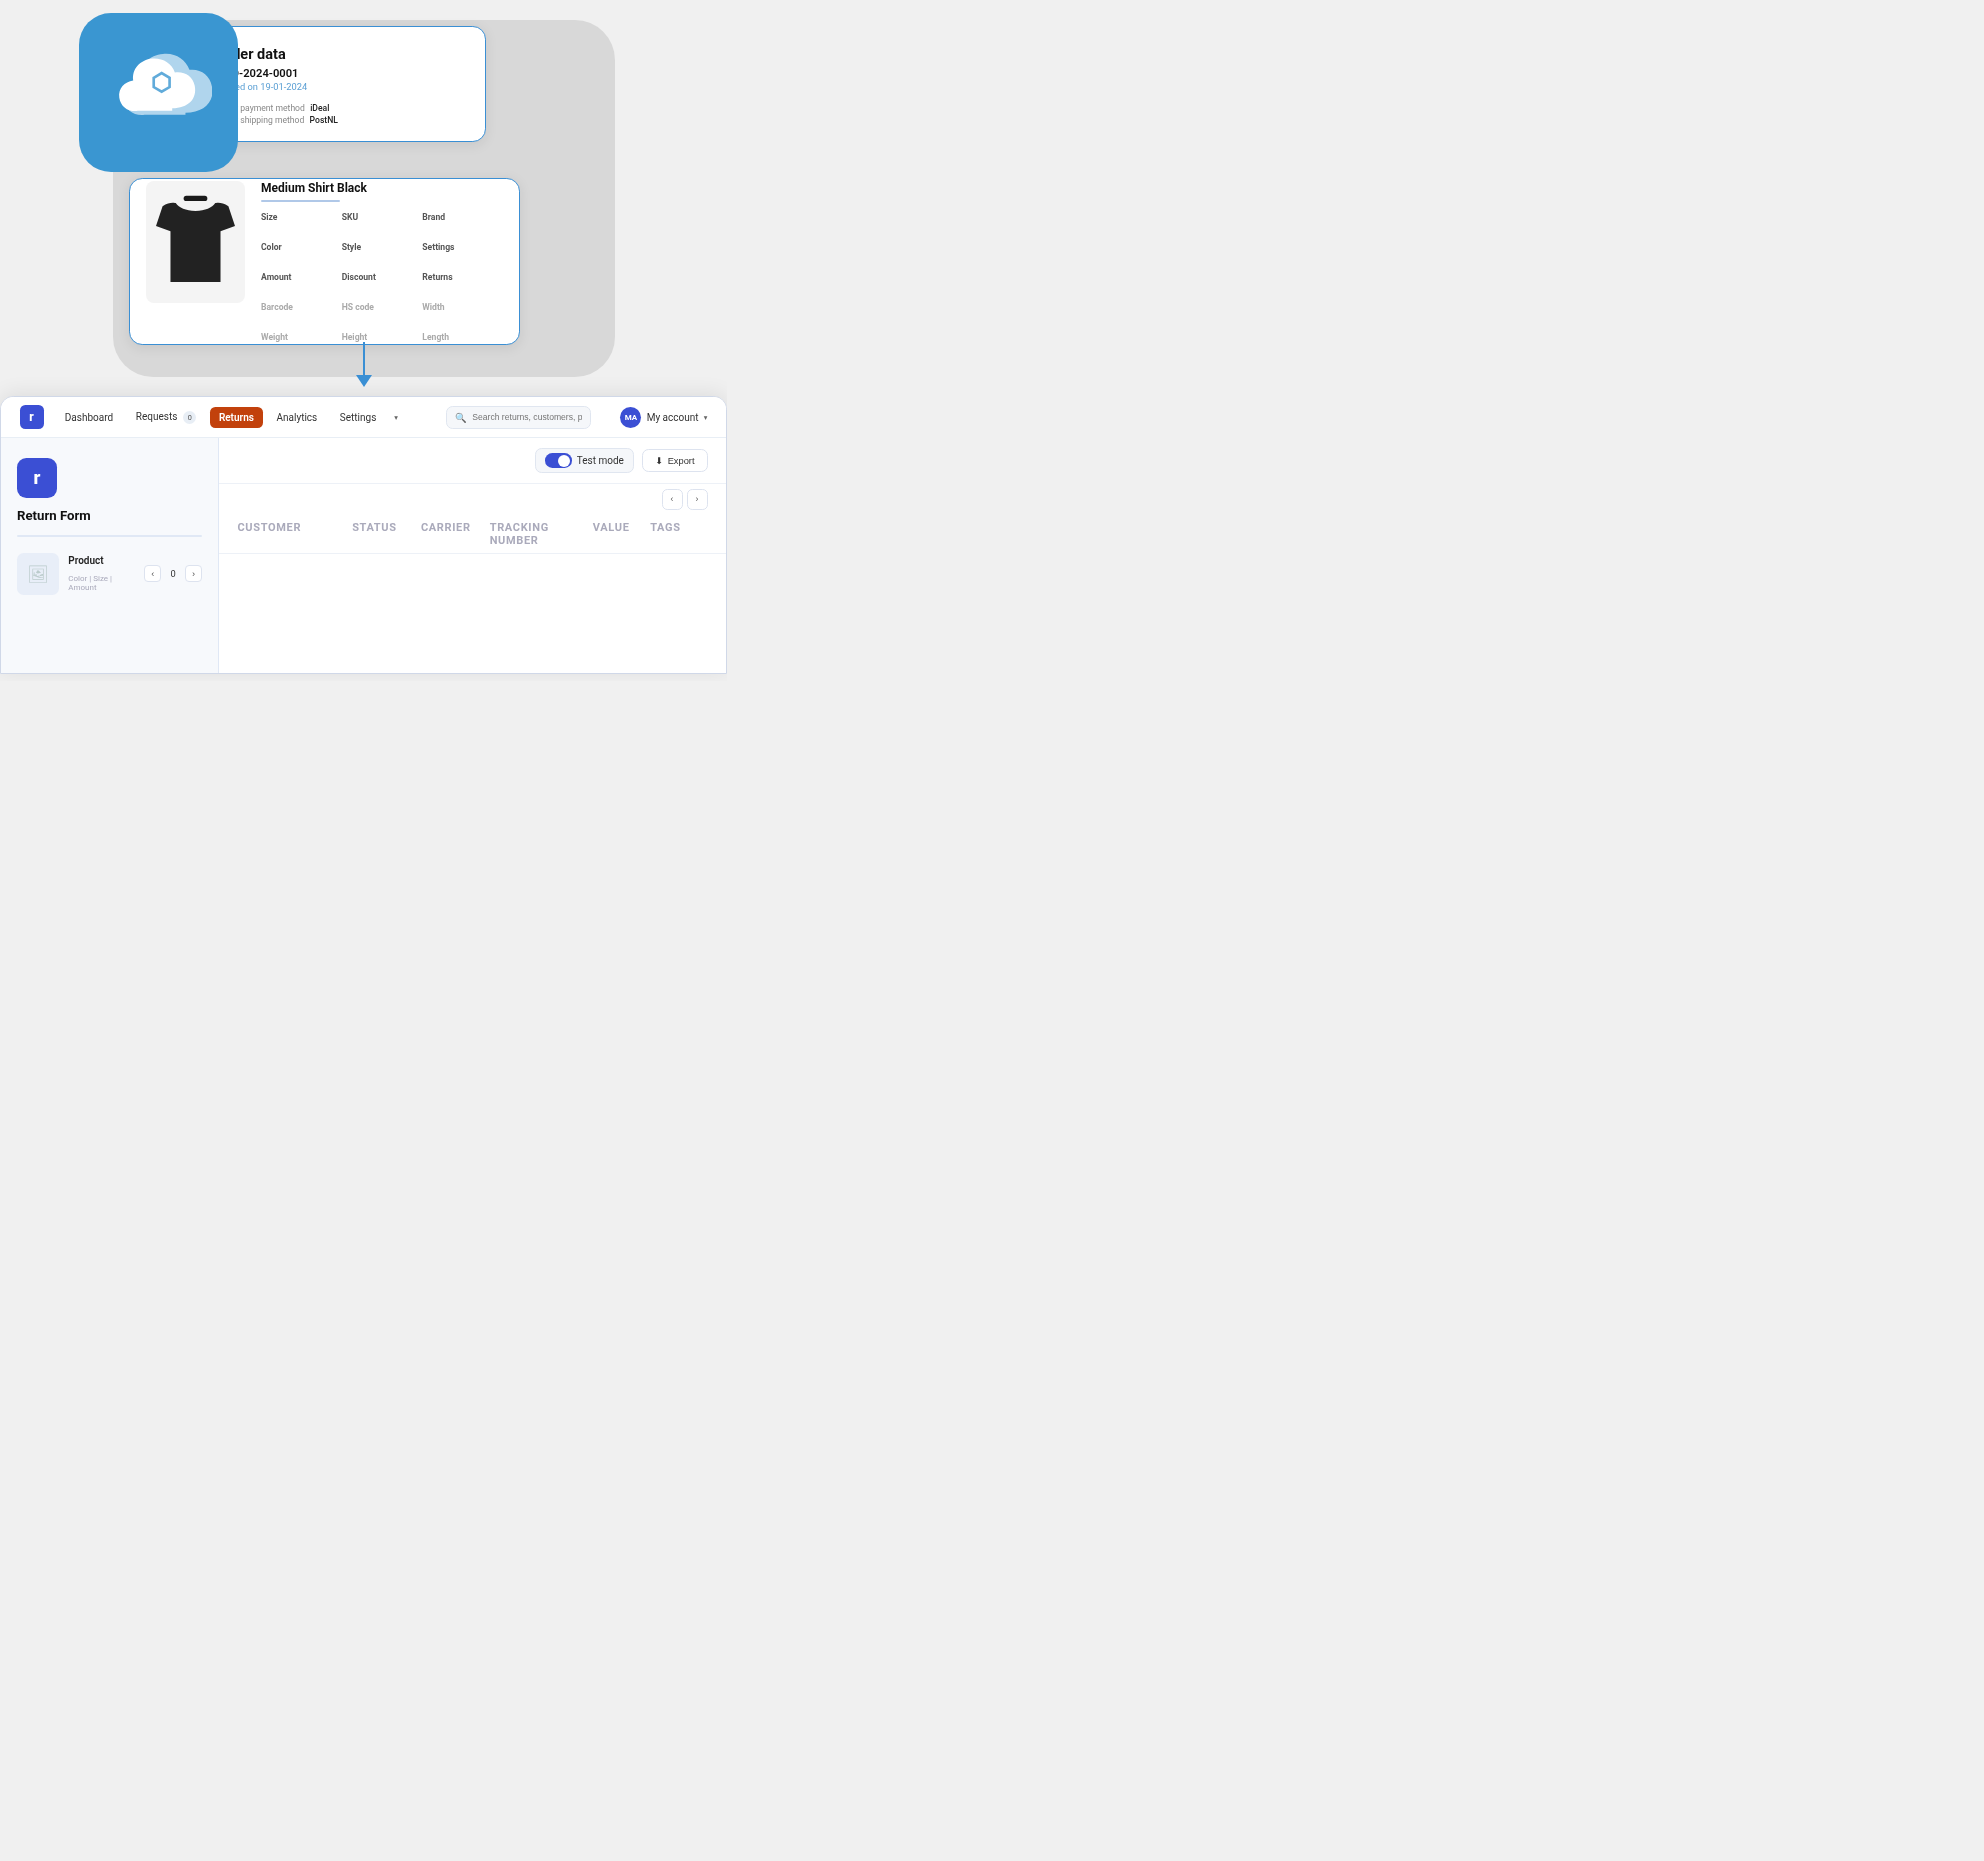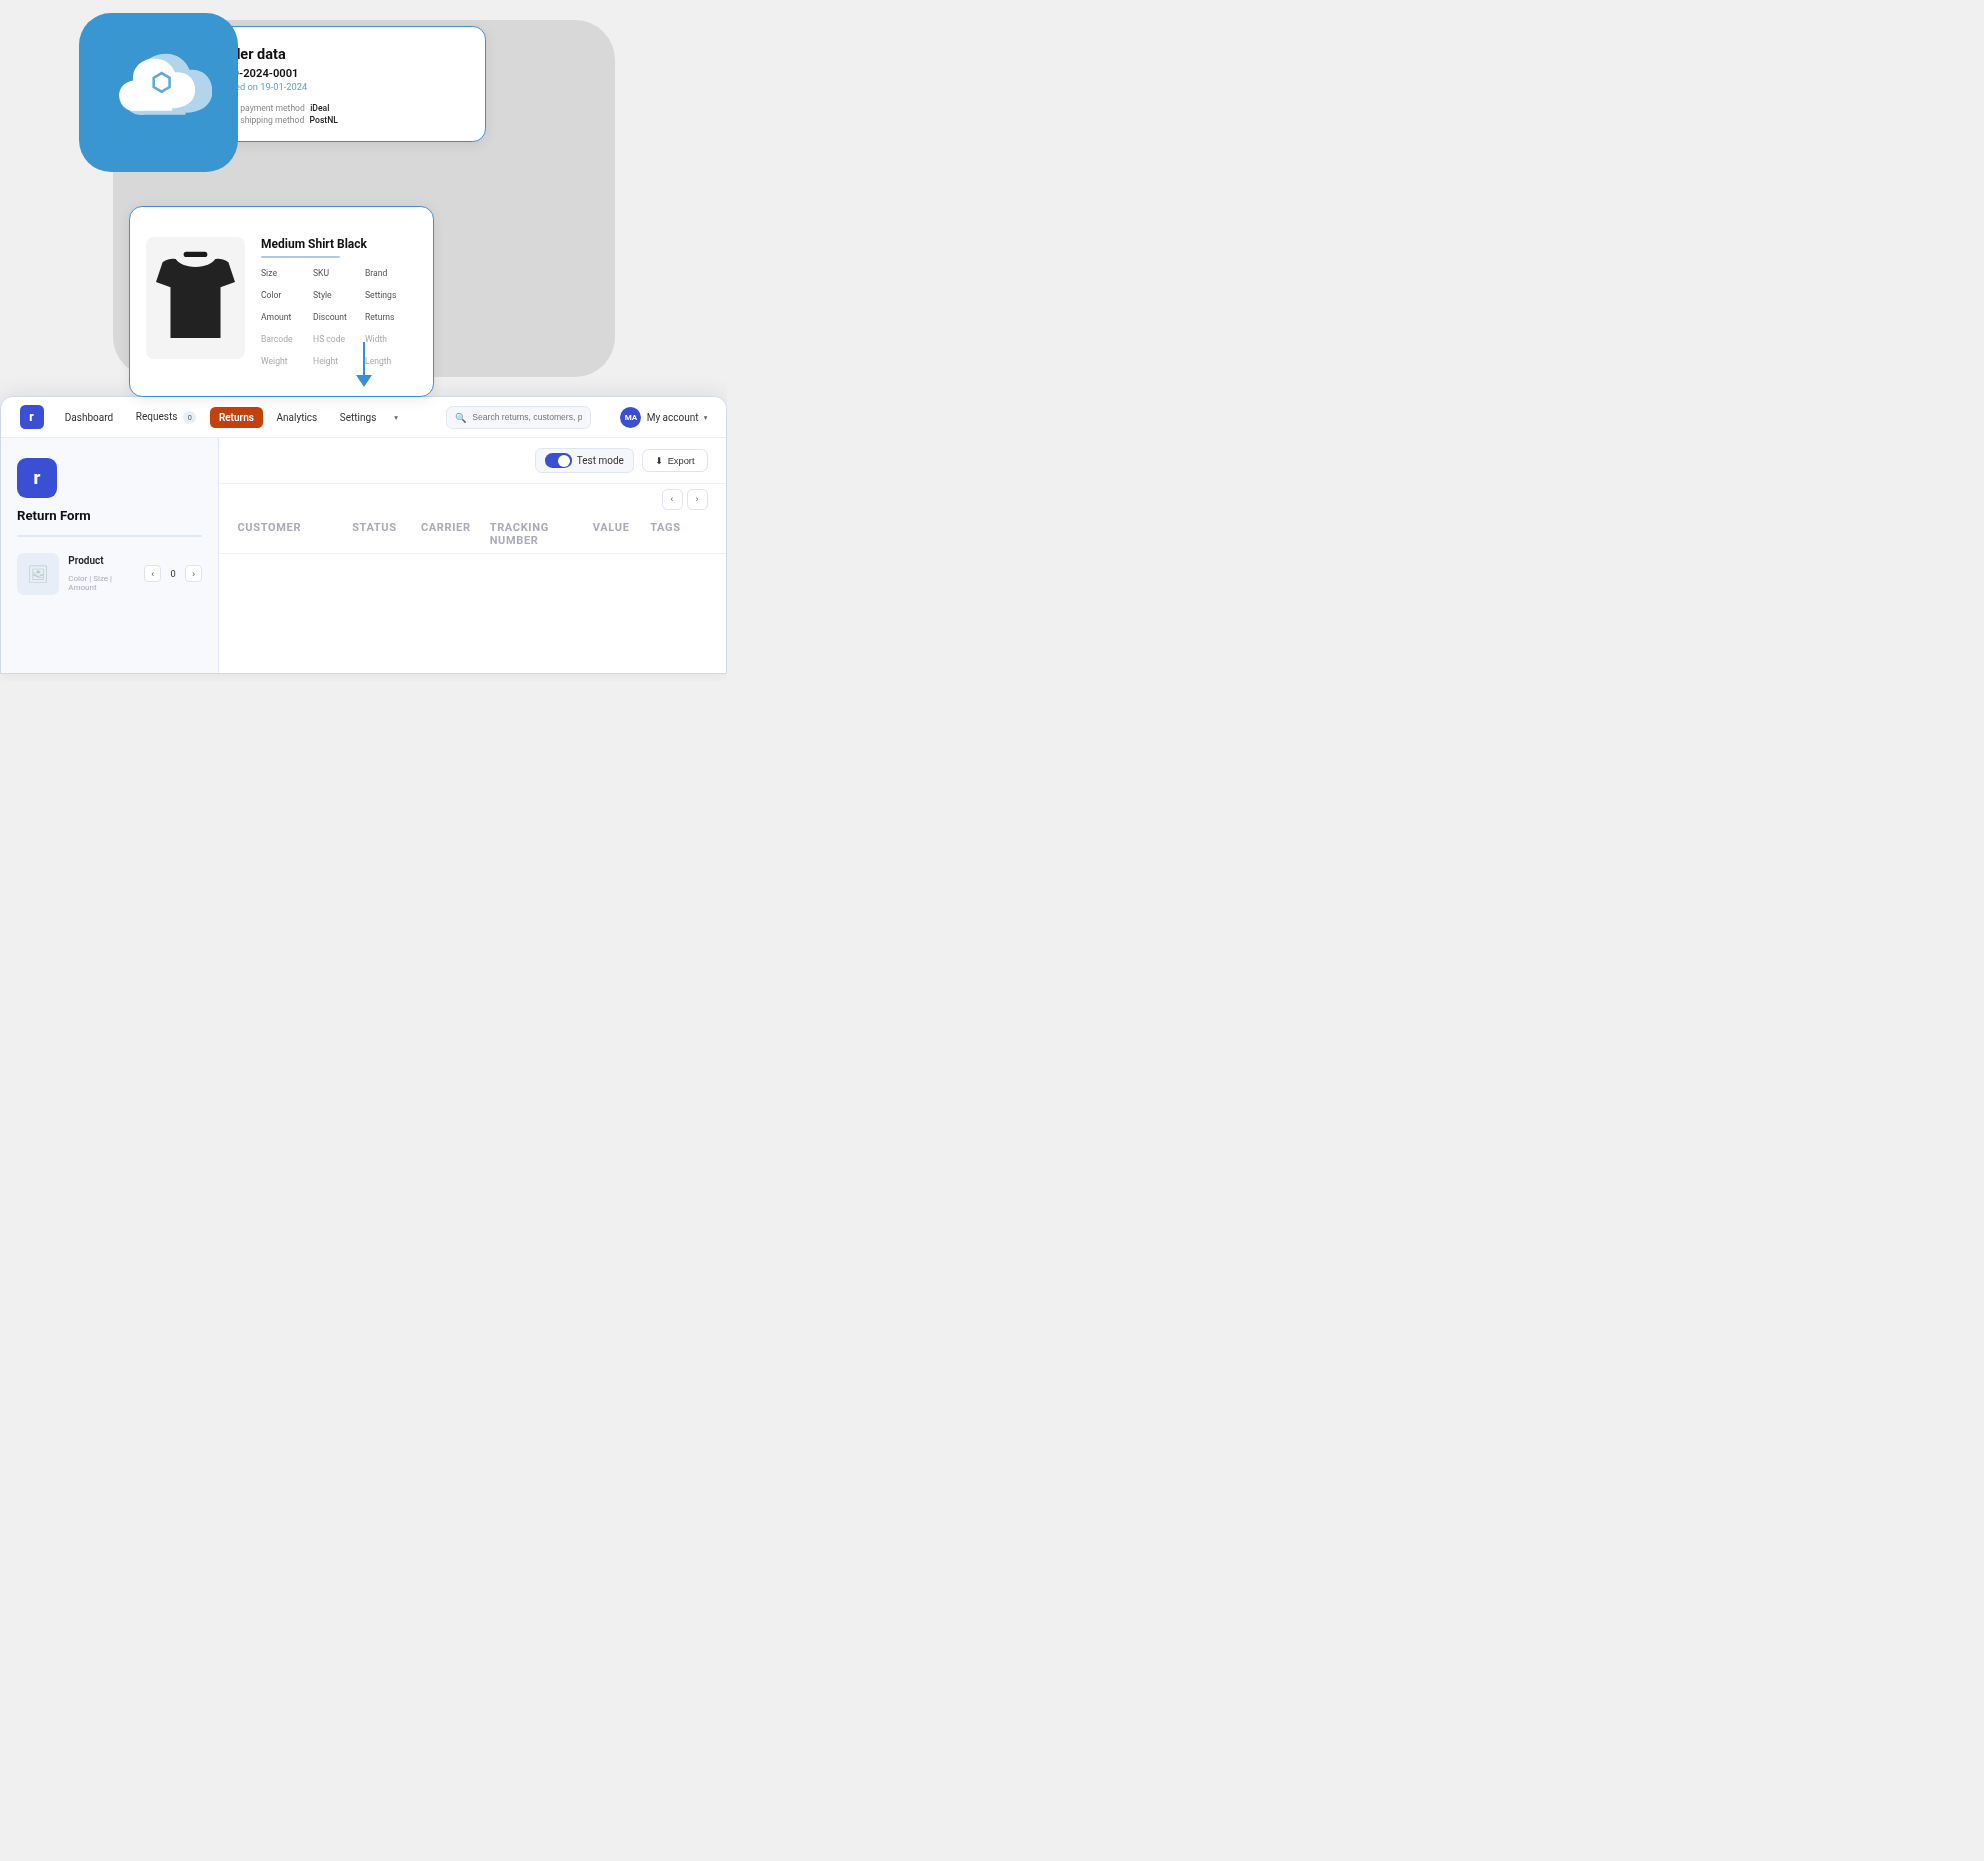--- a/index.html
+++ b/index.html
@@ -89,32 +89,31 @@
       font-size: 8.6px;
       margin-bottom: 2.6px;
       color: #555;
     }
     .order-meta-label { color: #888; }
     .order-meta-value { color: #222; font-weight: 500; }
 
     
     .product-card {
       position: absolute;
-      width: 305px;
+      width: 391px;
       background: #fff;
       border-radius: 13.2px;
       border: 1.3px solid #3a8fd4;
-      padding: 30px 16px;
+      padding: 2px 16px;
       top: 178px;
       left: 129px;
       z-index: 2;
       box-shadow: 0 2.6px 13.2px rgba(0,0,0,0.08);
       display: flex;
       gap: 16px;
-      margin-top: 28px;
     }
     .product-image-box {
       width: 99px;
       height: 122px;
       background: #f4f4f4;
       border-radius: 8px;
       display: flex;
       align-items: center;
       justify-content: center;
       flex-shrink: 0;
@@ -131,21 +130,22 @@
     .product-divider {
       width: 79px;
       height: 2px;
       background: #b0c8e8;
       margin-bottom: 9.3px;
       border-radius: 1.3px;
     }
     .product-attrs {
       display: grid;
       grid-template-columns: repeat(3, 1fr);
-      gap: 12px 0;
+      gap: 20px 0;
+      font-weight: bold;
     }
     .attr-item {
       font-size: 8.6px;
       color: #aaa;
     }
     .attr-item.visible { color: #555; }
 
     
     .down-arrow {
       position: absolute;

